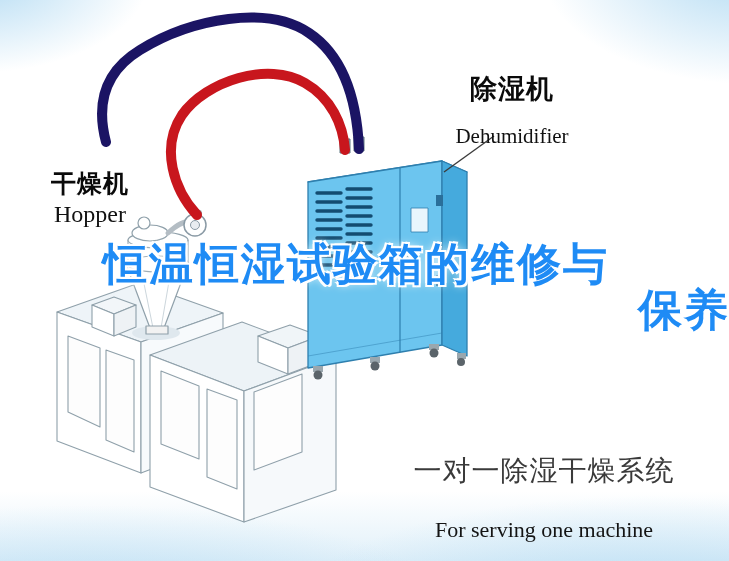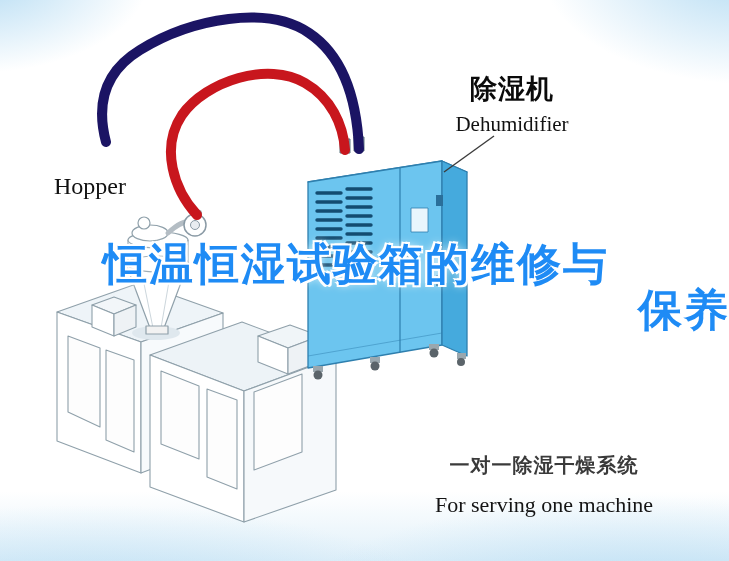--- a/index.html
+++ b/index.html
@@ -12,41 +12,41 @@
       radial-gradient(ellipse 250px 140px at -25px -25px, rgba(150,205,238,.75), rgba(150,205,238,0) 70%),
       radial-gradient(ellipse 300px 170px at 750px -35px, rgba(150,205,238,.75), rgba(150,205,238,0) 70%),
       radial-gradient(ellipse 520px 150px at 90px 610px,  rgba(160,210,240,.55), rgba(160,210,240,0) 70%),
       radial-gradient(ellipse 520px 170px at 650px 615px, rgba(160,210,240,.65), rgba(160,210,240,0) 70%),
       linear-gradient(to top, rgba(168,212,238,.35), rgba(168,212,238,0) 70px),
       #ffffff;
   }
   #art{position:absolute;left:0;top:0;}
   .overlay{position:absolute;margin:0;}
   .cn-label{font-weight:700;color:#0a0a0a;letter-spacing:1px;line-height:1.1;}
-  .en-label{font-family:"Liberation Serif","DejaVu Serif",serif;color:#111;line-height:1.15;}
+  .en-label{font-family:"Liberation Serif","DejaVu Serif",serif;color:#111;line-height:1.15;margin-top:25px;}
   .center{text-align:center;}
   #hopper-label{left:38px;top:170px;width:104px;}
   #hopper-label .cn-label{font-size:25px;}
   #hopper-label .en-label{font-size:24px;margin-top:3px;}
   #dehum-label{left:430px;top:74px;width:164px;}
   #dehum-label .cn-label{font-size:27px;}
-  #dehum-label .en-label{font-size:21px;margin-top:8px;}
+  #dehum-label .en-label{font-size:21px;margin-top:20px;}
   .title-line{
     position:absolute;
     font-weight:700;
     font-size:44px;
     letter-spacing:2px;
     color:#1e8bf5;
     text-align:center;
     text-shadow:-2px -2px 0 #fff,2px -2px 0 #fff,-2px 2px 0 #fff,2px 2px 0 #fff,0 0 10px #fff;
     line-height:1.05;
   }
   #title-line1{left:0;top:241px;width:712px;}
   #title-line2{left:40px;top:287px;width:690px;text-align:right;}
-  #caption-cn{left:398px;top:452px;width:292px;font-size:20px;font-weight:700;color:#3a3a3a;letter-spacing:1px;}
+  #caption-cn{left:398px;top:452px;width:292px;font-size:28px;font-weight:400;color:#3a3a3a;letter-spacing:1px;}
   #caption-en{left:398px;top:492px;width:292px;font-size:22px;color:#141414;}
 </style>
 </head>
 <body>
 
 <div id="stage">
 
   <svg id="art" width="729" height="561" viewBox="0 0 729 561" stroke-linejoin="round">
 
     <g stroke="#8fa0aa" stroke-width="1.1" fill="#ffffff">
@@ -139,20 +139,21 @@
         <circle cx="461" cy="362" r="4"></circle>
     </g>
 
     <path d="M 106 142 C 96 104, 104 72, 140 50 C 192 18, 268 5, 309 33 C 345 57, 357 104, 359 149" fill="none" stroke="#1b1464" stroke-width="10" stroke-linecap="round"></path>
     <path d="M 197 215 C 174 190, 160 148, 182 115 C 206 81, 268 61, 305 83 C 331 98, 343 124, 345 150" fill="none" stroke="#c8161d" stroke-width="10" stroke-linecap="round"></path>
 
     <line x1="494" y1="136" x2="444" y2="172" stroke="#3c3c3c" stroke-width="1.4"></line>
   </svg>
 
   <div id="hopper-label" class="overlay center">
+    <div class="cn-label">干燥机</div>
     <div class="en-label">Hopper</div>
   </div>
 
   <div id="dehum-label" class="overlay center">
     <div class="cn-label">除湿机</div>
     <div class="en-label">Dehumidifier</div>
   </div>
 
   <div id="title-line1" class="title-line">恒温恒湿试验箱的维修与</div>
   <div id="title-line2" class="title-line">保养</div>

